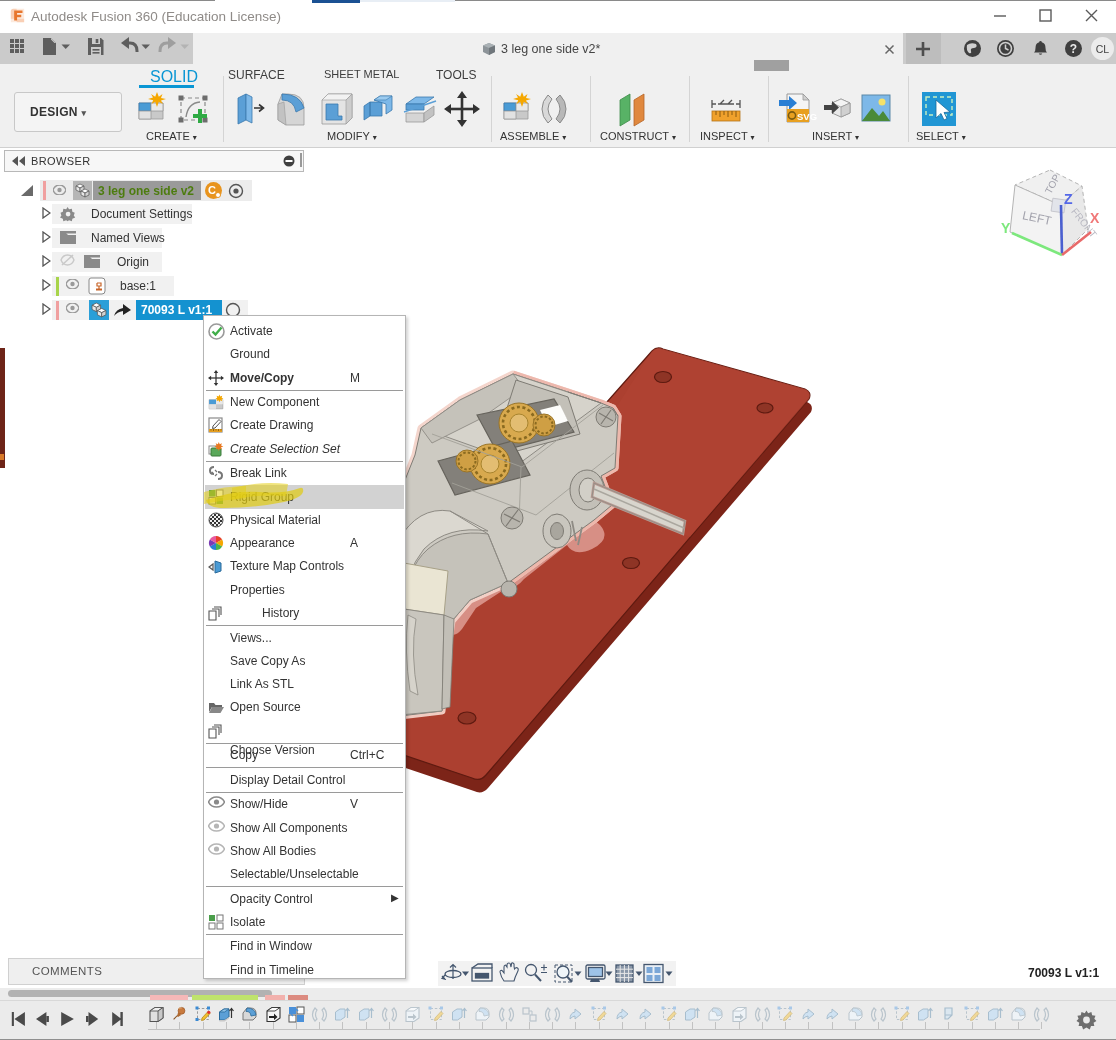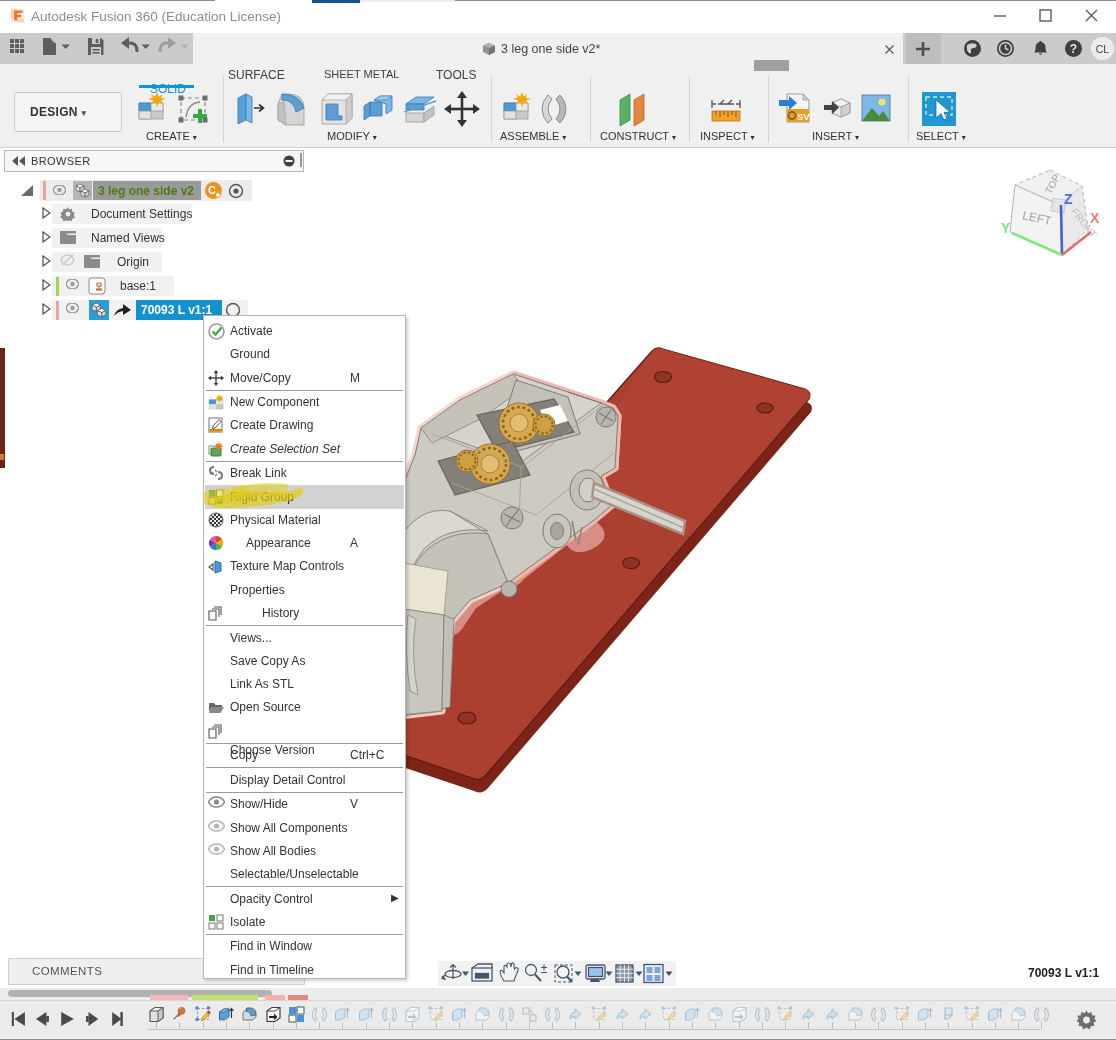--- a/index.html
+++ b/index.html
@@ -107,21 +107,21 @@
   <div class="abs" style="left:1091px;top:4px;width:23px;height:23px;border-radius:50%;background:#ececec;"></div>
   <div class="abs" style="left:1091px;top:10px;width:23px;text-align:center;font-size:10.5px;color:#444;">CL</div>
 </div>
 
 <div class="abs" style="left:0;top:64px;width:1116px;height:84px;background:#f0f0f0;border-bottom:1px solid #d0d0d0;">
   <div class="abs" style="left:754px;top:-4px;width:35px;height:11px;background:#a0a0a0;"></div>
 
   <div class="abs" style="left:14px;top:28px;width:108px;height:40px;background:#f4f4f4;border:1px solid #c8c8c8;border-radius:3px;"></div>
   <div class="abs" style="left:30px;top:41px;font-size:12px;font-weight:bold;color:#333;letter-spacing:0.3px;">DESIGN <span style="font-size:9px;color:#555;">▾</span></div>
 
-  <div class="abs" style="left:150px;top:4px;font-size:12px;color:#0a96d4;margin-top:14px;">SOLID</div>
+  <div class="abs" style="left:150px;top:4px;font-size:16px;color:#0a96d4;">SOLID</div>
   <div class="abs" style="left:139px;top:21px;width:55px;height:3px;background:#0a96d4;"></div>
   <div class="abs" style="left:228px;top:4px;font-size:12px;color:#3d3d3d;">SURFACE</div>
   <div class="abs" style="left:324px;top:4px;font-size:11px;color:#3d3d3d;">SHEET METAL</div>
   <div class="abs" style="left:436px;top:4px;font-size:12px;color:#3d3d3d;">TOOLS</div>
 
   <div class="abs" style="left:146px;top:66px;font-size:11px;color:#333;">CREATE <span style="font-size:8px;">▾</span></div>
   <div class="abs" style="left:327px;top:66px;font-size:11px;color:#333;">MODIFY <span style="font-size:8px;">▾</span></div>
   <div class="abs" style="left:500px;top:66px;font-size:11px;color:#333;">ASSEMBLE <span style="font-size:8px;">▾</span></div>
   <div class="abs" style="left:600px;top:66px;font-size:11px;color:#333;">CONSTRUCT <span style="font-size:8px;">▾</span></div>
   <div class="abs" style="left:700px;top:66px;font-size:11px;color:#333;">INSPECT <span style="font-size:8px;">▾</span></div>
@@ -535,21 +535,21 @@
       </svg></div>
     <div class="abs" style="left:26px;top:8px;">Activate</div>
     <div class="abs" style="left:26px;top:31.3px;">Ground</div>
     <div class="abs" style="left:4px;top:53.6px;width:18px;height:18px;"><svg width="16" height="16" viewBox="0 0 36 36">
         <g fill="#333">
           <path d="M18 0 L23 7 L13 7 Z M18 36 L23 29 L13 29 Z M0 18 L7 13 L7 23 Z M36 18 L29 13 L29 23 Z"></path>
           <rect x="16.6" y="6" width="2.8" height="24"></rect>
           <rect x="6" y="16.6" width="24" height="2.8"></rect>
         </g>
       </svg></div>
-    <div class="abs" style="left:26px;top:54.6px;">Move/Copy</div>
+    <div class="abs" style="left:26px;top:54.6px;font-weight:bold;">Move/Copy</div>
     <div class="abs" style="left:146px;top:54.6px;">M</div>
     <div class="abs" style="left:2px;top:73.7px;width:197px;height:1px;background:#9a9a9a;"></div>
     <div class="abs" style="left:4px;top:78.10000000000001px;width:18px;height:18px;"><svg width="16" height="16" viewBox="0 0 28 28">
         <path d="M2 10 L2 26 L26 26 L26 10 L14 10 Z" fill="#c9c9c9" stroke="#999"></path>
         <path d="M2 10 L14 10 L14 18 L2 18 Z" fill="#4a9bd5"></path>
         <path d="M14 10 L26 10 L26 18 L14 18 Z" fill="#e8e8e8"></path>
         <path d="M2 18 L14 18 L14 26 L2 26 Z" fill="#e2e2e2"></path>
         <path d="M20 1 L21.5 4.5 L25 3 L23.8 6.5 L27 8 L23.8 9.2 L25 12.5 L21.5 11 L20 14.5 L18.5 11 L15 12.5 L16.2 9.2 L13 8 L16.2 6.5 L15 3 L18.5 4.5 Z" fill="#f5a700"></path>
       </svg></div>
     <div class="abs" style="left:26px;top:79.10000000000001px;">New Component</div>
@@ -597,21 +597,21 @@
     <div class="abs" style="left:26px;top:196.8px;">Physical Material</div>
     <div class="abs" style="left:4px;top:219.10000000000002px;width:18px;height:18px;"><svg width="16" height="16" viewBox="0 0 16 16">
         <circle cx="8" cy="8" r="7" fill="#e8e8e8"></circle>
         <path d="M8 8 L8 1 A7 7 0 0 1 14.1 4.5 Z" fill="#e8402a"></path>
         <path d="M8 8 L14.1 4.5 A7 7 0 0 1 14.1 11.5 Z" fill="#f5a700"></path>
         <path d="M8 8 L14.1 11.5 A7 7 0 0 1 8 15 Z" fill="#4ab54a"></path>
         <path d="M8 8 L8 15 A7 7 0 0 1 1.9 11.5 Z" fill="#2a7fd4"></path>
         <path d="M8 8 L1.9 11.5 A7 7 0 0 1 1.9 4.5 Z" fill="#7a3ab5"></path>
         <path d="M8 8 L1.9 4.5 A7 7 0 0 1 8 1 Z" fill="#e85aa0"></path>
       </svg></div>
-    <div class="abs" style="left:26px;top:220.10000000000002px;margin-left:16px;">Appearance</div>
+    <div class="abs" style="left:26px;top:220.10000000000002px;">Appearance</div>
     <div class="abs" style="left:146px;top:220.10000000000002px;">A</div>
     <div class="abs" style="left:4px;top:242.40000000000003px;width:18px;height:18px;"><svg width="16" height="16" viewBox="0 0 16 16">
         <path d="M7 3 L13 5 L13 13 L7 15 Z" fill="#4a9bd5" stroke="#2a6a9a"></path>
         <path d="M5 6 L1 9 L5 12 Z" fill="none" stroke="#555" stroke-width="1.2"></path>
       </svg></div>
     <div class="abs" style="left:26px;top:243.40000000000003px;">Texture Map Controls</div>
     <div class="abs" style="left:26px;top:266.70000000000005px;">Properties</div>
     <div class="abs" style="left:4px;top:289.00000000000006px;width:18px;height:18px;"><svg width="16" height="16" viewBox="0 0 16 16">
         <path d="M1 6 L8 6 L8 15 L1 15 Z" fill="#fff" stroke="#555" stroke-width="1.1"></path>
         <path d="M4 4 L11 4 L11 12 M6 2 L13 2 L13 10" fill="none" stroke="#555" stroke-width="1.1"></path>

